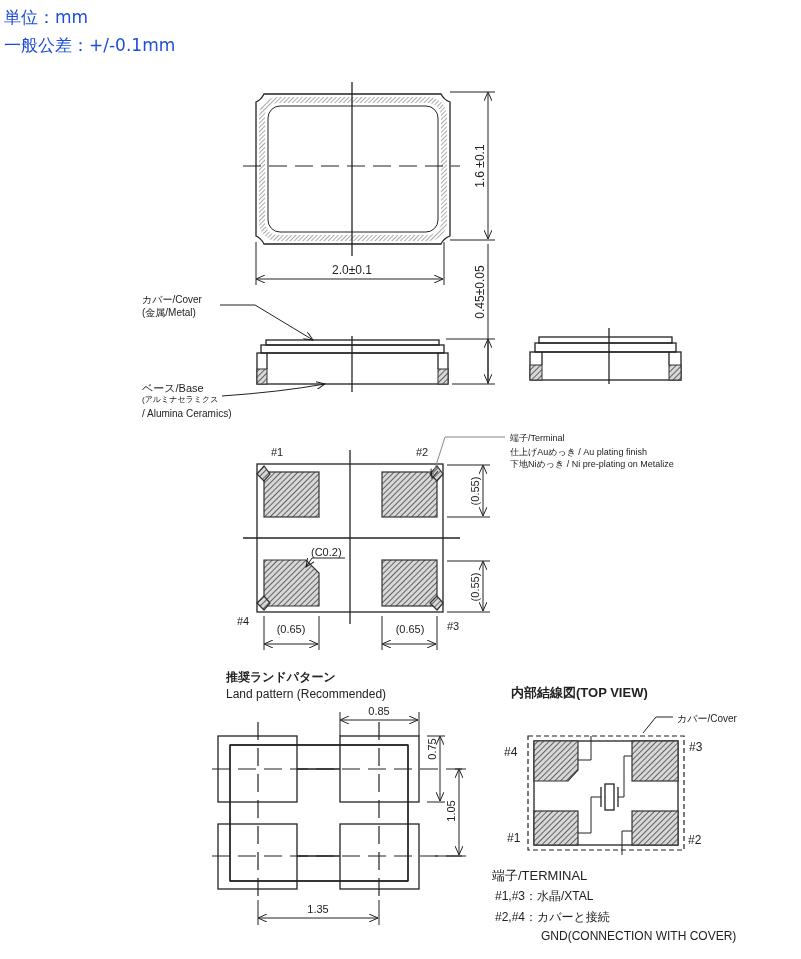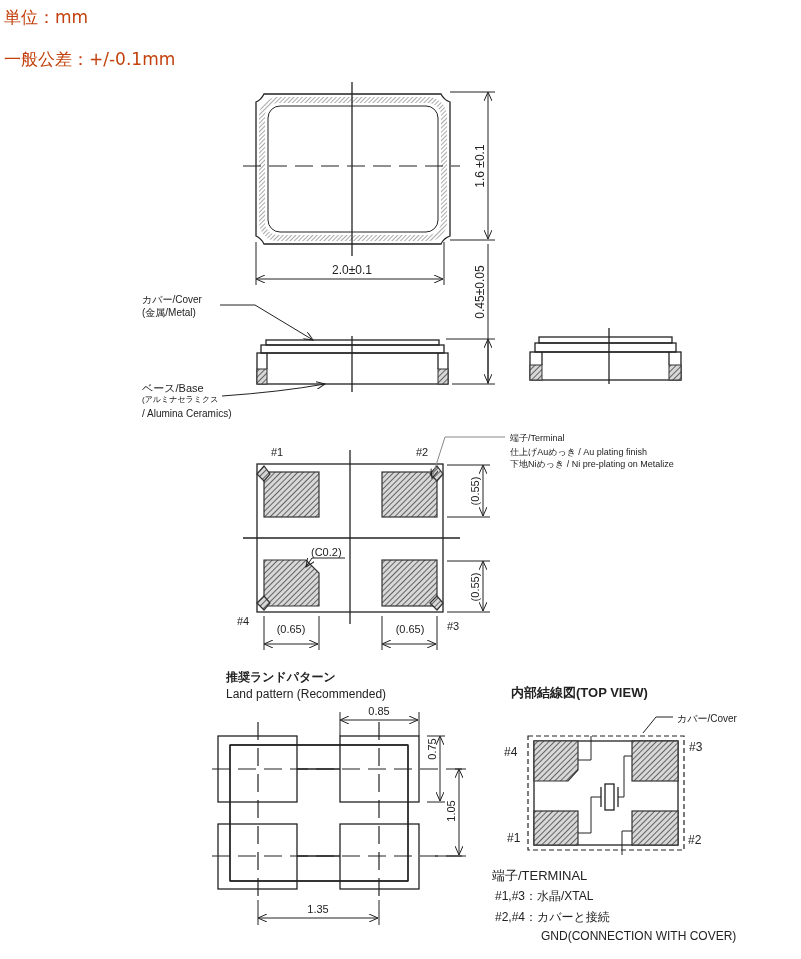--- a/index.html
+++ b/index.html
@@ -1,33 +1,33 @@
 <!DOCTYPE html>
 <html><head>
 <meta charset="utf-8">
 <style>
   html, body { margin:0; padding:0; background:#ffffff; }
   body { width:801px; height:959px; position:relative; overflow:hidden;
          font-family:"DejaVu Sans", "Liberation Sans", sans-serif; color:#111; }
   #drawing { position:absolute; left:0; top:0; }
-  .hdr { position:absolute; left:4px; font-size:17px; color:#c2410c; white-space:nowrap;
+  .hdr { position:absolute; left:4px; font-size:17px; color:#1d4ed8; white-space:nowrap;
          font-family:"DejaVu Sans", sans-serif; }
   svg text { font-family:"Liberation Sans", "DejaVu Sans", sans-serif; fill:#222; }
   .ln { stroke:#222; stroke-width:1.3; fill:none; }
   .thin { stroke:#222; stroke-width:1; fill:none; }
   .dash { stroke:#222; stroke-width:1.2; fill:none; stroke-dasharray:18 8; }
   .dashs { stroke:#222; stroke-width:1.2; fill:none; stroke-dasharray:5 3; }
   .pad { fill:url(#hatch); stroke:#333; stroke-width:1.2; }
   .grey { stroke:#888; stroke-width:1; fill:none; }
 </style>
 </head>
 <body>
 
 <div class="hdr" style="top:6px;">単位：mm</div>
-<div class="hdr" style="top:48px;">一般公差：+/-0.1mm</div>
+<div class="hdr" style="top:34px;">一般公差：+/-0.1mm</div>
 
 <svg id="drawing" width="801" height="959" viewBox="0 0 801 959" xmlns="http://www.w3.org/2000/svg">
   <defs>
     <pattern id="hatch" width="4" height="4" patternUnits="userSpaceOnUse" patternTransform="rotate(45)">
       <rect width="4" height="4" fill="#d8d8d8"></rect>
       <line x1="0" y1="0" x2="0" y2="4" stroke="#444" stroke-width="1.6"></line>
     </pattern>
     <pattern id="hatchfine" width="3" height="3" patternUnits="userSpaceOnUse" patternTransform="rotate(45)">
       <rect width="3" height="3" fill="#fff"></rect>
       <line x1="0" y1="0" x2="0" y2="3" stroke="#555" stroke-width="1"></line>

